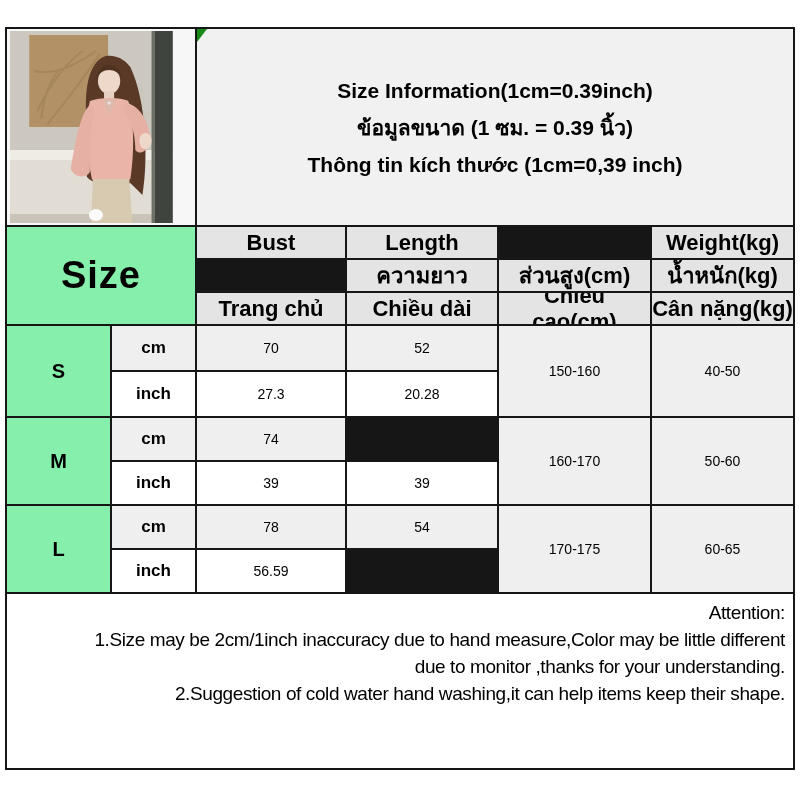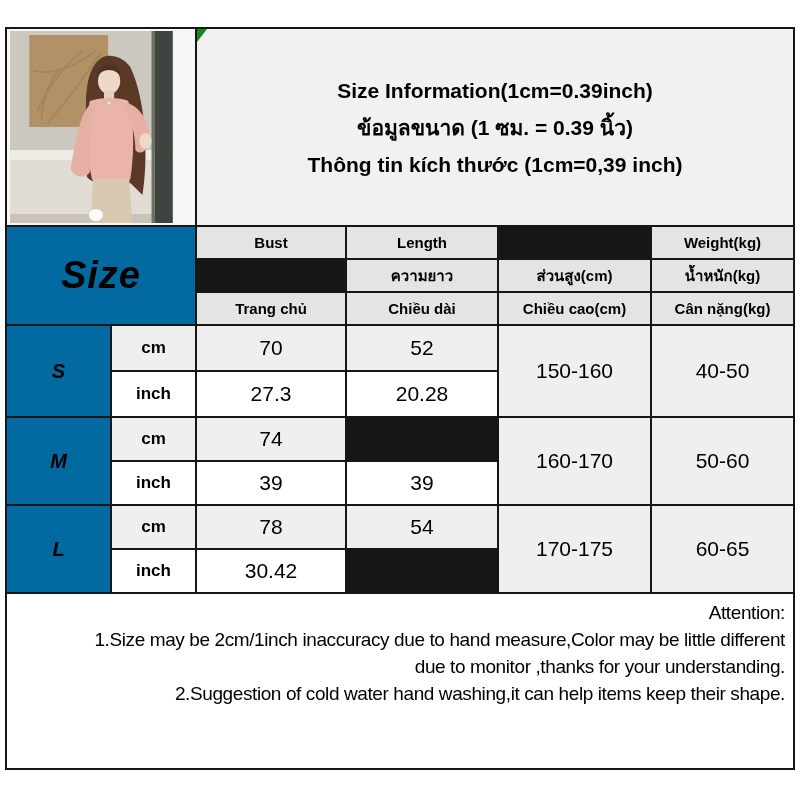--- a/index.html
+++ b/index.html
@@ -9,26 +9,26 @@
   }
   .frame{
     position:absolute;left:5px;top:27px;width:790px;height:743px;box-sizing:border-box;
     background:#161616;padding:2px;display:grid;gap:2px;
     grid-template-columns:103px 83px 148px 150px 151px 141px;
     grid-template-rows:196px 31px 31px 31px 44px 44px 42px 42px 42px 42px 174px;
   }
   .c{display:flex;align-items:center;justify-content:center;text-align:center;overflow:hidden;}
   .bg-t{background:#f1f1f1;}
   .bg-p{background:#f7f7f7;}
-  .bg-d{background:#0369a1;font-style:italic;}
+  .bg-d{background:#86efac;}
   .bg-h{background:#e4e4e4;}
   .bg-l{background:#efefef;}
   .bg-w{background:#ffffff;}
-  .hdr{font-size:15px;font-weight:700;}
-  .val{font-size:21px;}
+  .hdr{font-size:22px;font-weight:700;}
+  .val{font-size:14px;}
   .unit{font-size:17px;font-weight:700;}
   .szrow{font-size:20px;font-weight:700;}
   .corner{font-size:38px;font-weight:700;letter-spacing:1px;}
   .title-cell{flex-direction:column;position:relative;line-height:37px;font-size:21px;font-weight:700;}
   .flag{position:absolute;top:0;left:0;width:0;height:0;
         border-top:13px solid #168a16;border-right:10px solid transparent;}
   .attn{display:block;padding:5px 8px;font-size:19px;line-height:27px;text-align:right;letter-spacing:-0.4px;}
   .photo-cell{padding:0;}
   .photo-cell svg{width:100%;height:100%;display:block;}
 </style>
@@ -105,21 +105,21 @@
     <div class="c bg-w val" style="grid-area:8/3">39</div>
     <div class="c bg-w val" style="grid-area:8/4">39</div>
 
     <div class="c bg-d szrow" style="grid-area:9/1/11/2">L</div>
     <div class="c bg-l unit" style="grid-area:9/2">cm</div>
     <div class="c bg-l val" style="grid-area:9/3">78</div>
     <div class="c bg-l val" style="grid-area:9/4">54</div>
     <div class="c bg-l val" style="grid-area:9/5/11/6">170-175</div>
     <div class="c bg-l val" style="grid-area:9/6/11/7">60-65</div>
     <div class="c bg-w unit" style="grid-area:10/2">inch</div>
-    <div class="c bg-w val" style="grid-area:10/3">30.42</div>
+    <div class="c bg-w val" style="grid-area:10/3">56.59</div>
 
     <div class="bg-w attn" style="grid-area:11/1/12/7">
       <div>Attention:</div>
       <div>1.Size may be 2cm/1inch inaccuracy due to hand measure,Color may be little different</div>
       <div>due to monitor ,thanks for your understanding.</div>
       <div>2.Suggestion of cold water hand washing,it can help items keep their shape.</div>
     </div>
 
   </div>
 </div>

